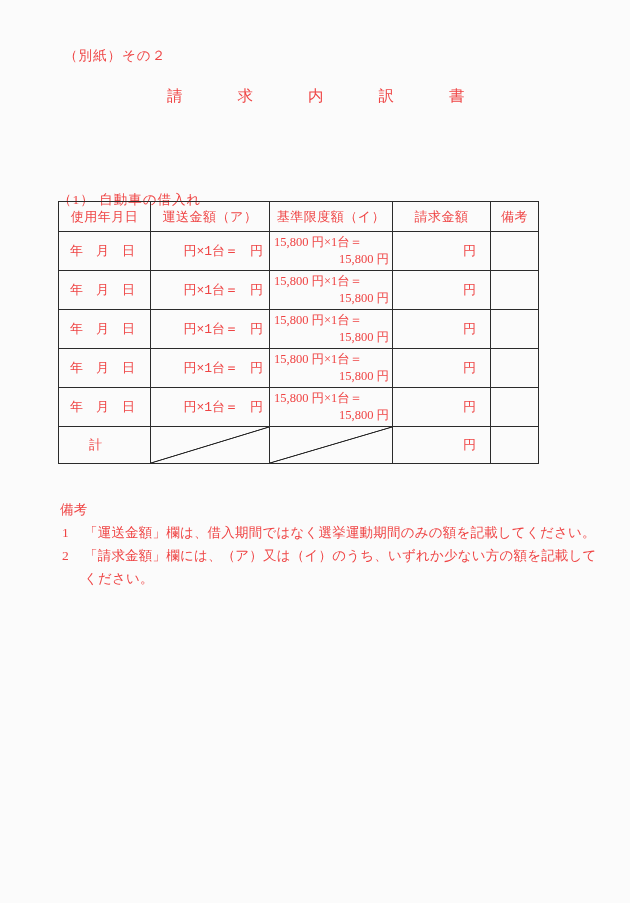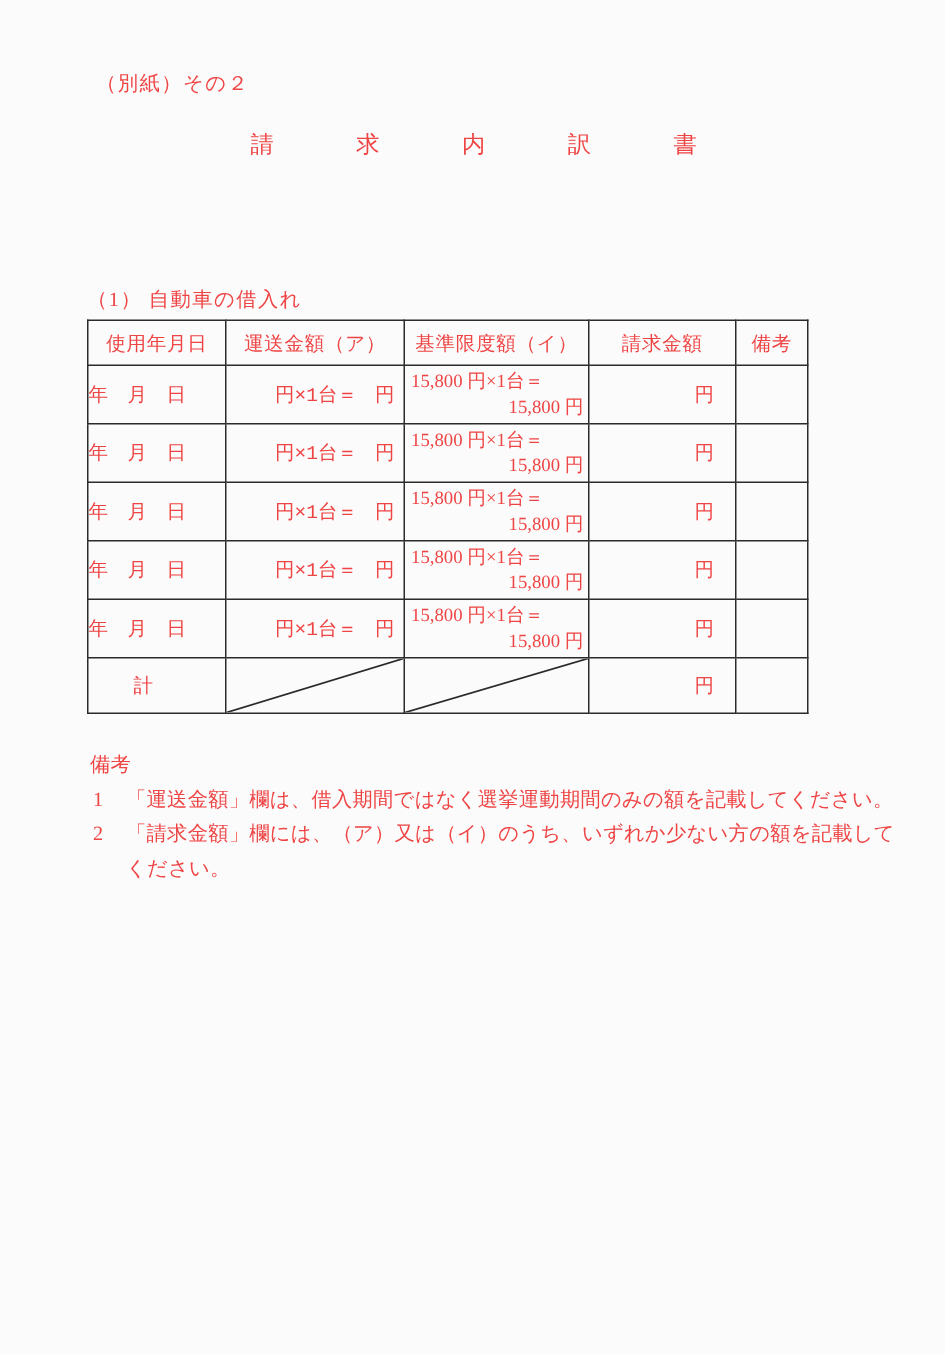--- a/index.html
+++ b/index.html
@@ -30,36 +30,36 @@
   .subtitle-1 { left: 168px; top: 127px; }
   .subtitle-2 { left: 157px; top: 149px; }
   .section-label {
     position: absolute;
     left: 58px; top: 191px;
     font-size: 13.5px;
     letter-spacing: 1px;
   }
   table.billing {
     position: absolute;
-    left: 58px; top: 213px;
+    left: 58px; top: 201px;
     border-collapse: collapse;
     table-layout: fixed;
     font-size: 13px;
   }
   table.billing th, table.billing td {
     border: 1px solid #2b2b2b;
     font-weight: normal;
     vertical-align: middle;
     overflow: hidden;
   }
   thead tr { height: 30px; }
   tbody tr.data-row { height: 39px; }
   tbody tr.total-row { height: 37px; }
   th { text-align: center; letter-spacing: 0.5px; }
-  td.c-date { text-align: left; padding-right: 4px; letter-spacing: 0; }
+  td.c-date { text-align: center; padding-right: 4px; letter-spacing: 0; }
   td.c-transport { text-align: right; padding-right: 6px; font-family: Liberation Mono, monospace; }
   td.c-transport .formula { margin-right: 12px; }
   td.c-limit { padding: 2px 0; font-size: 12.5px; line-height: 17px; }
   td.c-limit .l1 { text-align: left; padding-left: 4px; }
   td.c-limit .l2 { text-align: right; padding-right: 3px; }
   td.c-billed { text-align: right; padding-right: 14px; }
   td.c-remarks { }
   td.c-total-label { text-align: center; padding-right: 18px; }
   td.diag-cell { position: relative; padding: 0; }
   td.diag-cell .diagonal {

